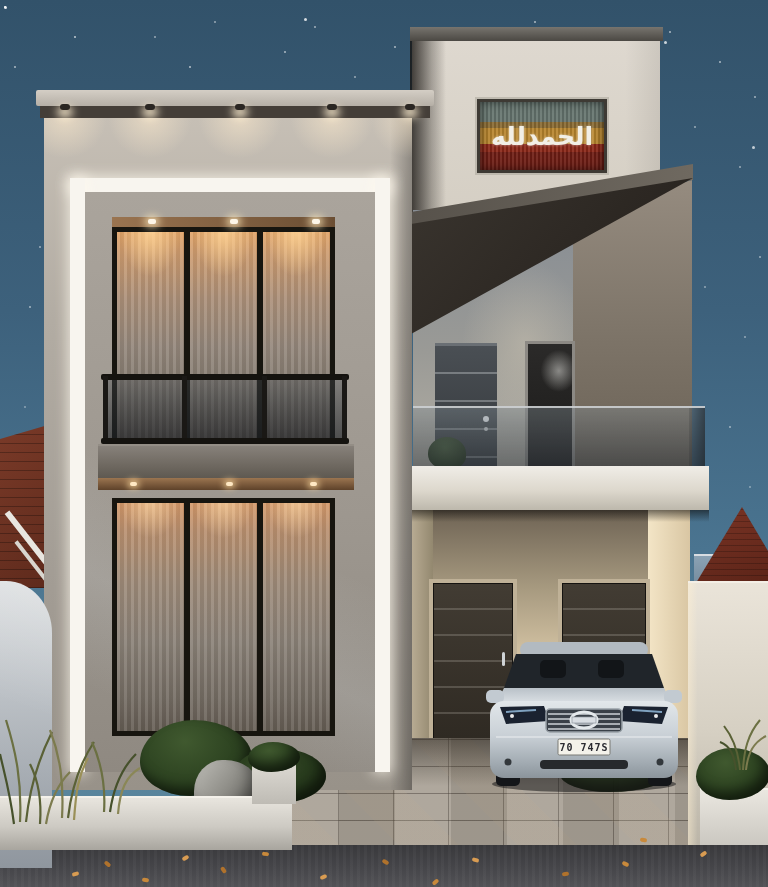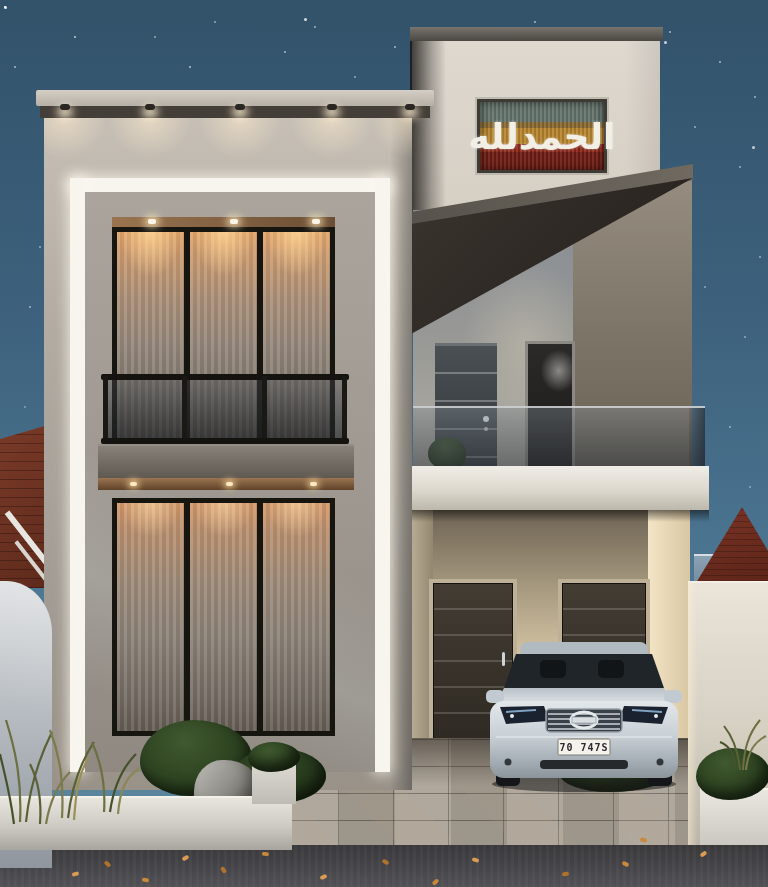--- a/index.html
+++ b/index.html
@@ -50,21 +50,21 @@
   <div class="abs" style="left:694px;top:554px;width:74px;height:32px;z-index:2;background:linear-gradient(180deg,#8ba2b4,#73899b);border-top:2px solid #d8dde2;"></div>
   <div class="abs" style="left:716px;top:560px;width:13px;height:19px;z-index:3;background:#2c3a46;border:2px solid #e8ecef;"></div>
   <div class="abs" style="left:739px;top:560px;width:13px;height:19px;z-index:3;background:#2c3a46;border:2px solid #e8ecef;"></div>
   <div class="abs" style="left:690px;top:503px;width:78px;height:80px;z-index:3;background:repeating-linear-gradient(180deg,rgba(0,0,0,.22) 0 1px,transparent 1px 6px),linear-gradient(160deg,#7c3526,#5c2418);clip-path:polygon(6px 80px,52px 4px,78px 48px,78px 80px);filter:drop-shadow(0 0 1px #e8e6e0);"></div>
 
   <div class="abs" style="left:410px;top:27px;width:253px;height:14px;z-index:4;background:linear-gradient(180deg,#77746e,#4b4843);"></div>
   <div class="abs trav" style="left:412px;top:41px;width:248px;height:172px;z-index:4;background:linear-gradient(90deg,rgba(0,0,0,.10),transparent 14%,transparent 86%,rgba(0,0,0,.08)),linear-gradient(180deg,#ded8cf,#d5cfc4);"></div>
   <div class="abs" style="left:410px;top:41px;width:36px;height:215px;z-index:5;background:linear-gradient(90deg,rgba(22,19,16,.8),rgba(22,19,16,.25) 60%,transparent);"></div>
 
   <div class="abs" style="left:477px;top:99px;width:124px;height:68px;z-index:6;border:3px solid #3e3a34;box-shadow:0 0 0 2px rgba(160,155,145,.45),inset 0 0 10px rgba(0,0,0,.55);background:repeating-linear-gradient(90deg,rgba(255,255,255,.08) 0 2px,rgba(0,0,0,.12) 2px 4px),linear-gradient(180deg,#66756f 0 30%,#8a6b33 30% 38%,#b8862e 38% 62%,#8c2718 62% 74%,#6f1d14 74% 100%);display:flex;align-items:center;justify-content:center;">
-    <span style="direction:rtl;font-size:36px;font-weight:bold;color:#f2efe6;text-shadow:0 0 3px rgba(255,255,255,.5);">الحمدلله</span>
+    <span style="direction:rtl;font-size:25px;font-weight:bold;color:#f2efe6;text-shadow:0 0 3px rgba(255,255,255,.5);">الحمدلله</span>
   </div>
 
   <div class="abs" style="left:570px;top:176px;width:122px;height:292px;z-index:5;background:linear-gradient(180deg,#968c80 0%,#7d7468 55%,#6b6256 100%);clip-path:polygon(0 36px,122px 4px,122px 292px,0 292px);"></div>
   <div class="abs" style="left:411px;top:162px;width:282px;height:68px;z-index:6;background:linear-gradient(90deg,#57524b,#6f6960);clip-path:polygon(0 50px,282px 2px,282px 18px,0 66px);"></div>
   <div class="abs" style="left:411px;top:176px;width:282px;height:162px;z-index:7;background:linear-gradient(135deg,#3a352f,#221d19);clip-path:polygon(0 48px,282px 2px,0 158px);"></div>
 
   <div class="abs" style="left:413px;top:210px;width:160px;height:258px;z-index:5;background:radial-gradient(90px 120px at 70% 52%,rgba(226,214,190,.35),transparent 70%),linear-gradient(180deg,#878d94 0%,#9a9a96 55%,#b2aea4 100%);"></div>
   <div class="abs" style="left:435px;top:343px;width:62px;height:120px;z-index:8;border-top:3px solid #6a6f74;background:repeating-linear-gradient(180deg,transparent 0 26px,rgba(215,220,223,.35) 26px 28px),linear-gradient(180deg,#4a4f54,#34383c);">
     <div class="abs" style="right:8px;top:70px;width:6px;height:6px;border-radius:50%;background:#e8ebee;box-shadow:0 10px 0 -1px #c6cacd;"></div>
   </div>

